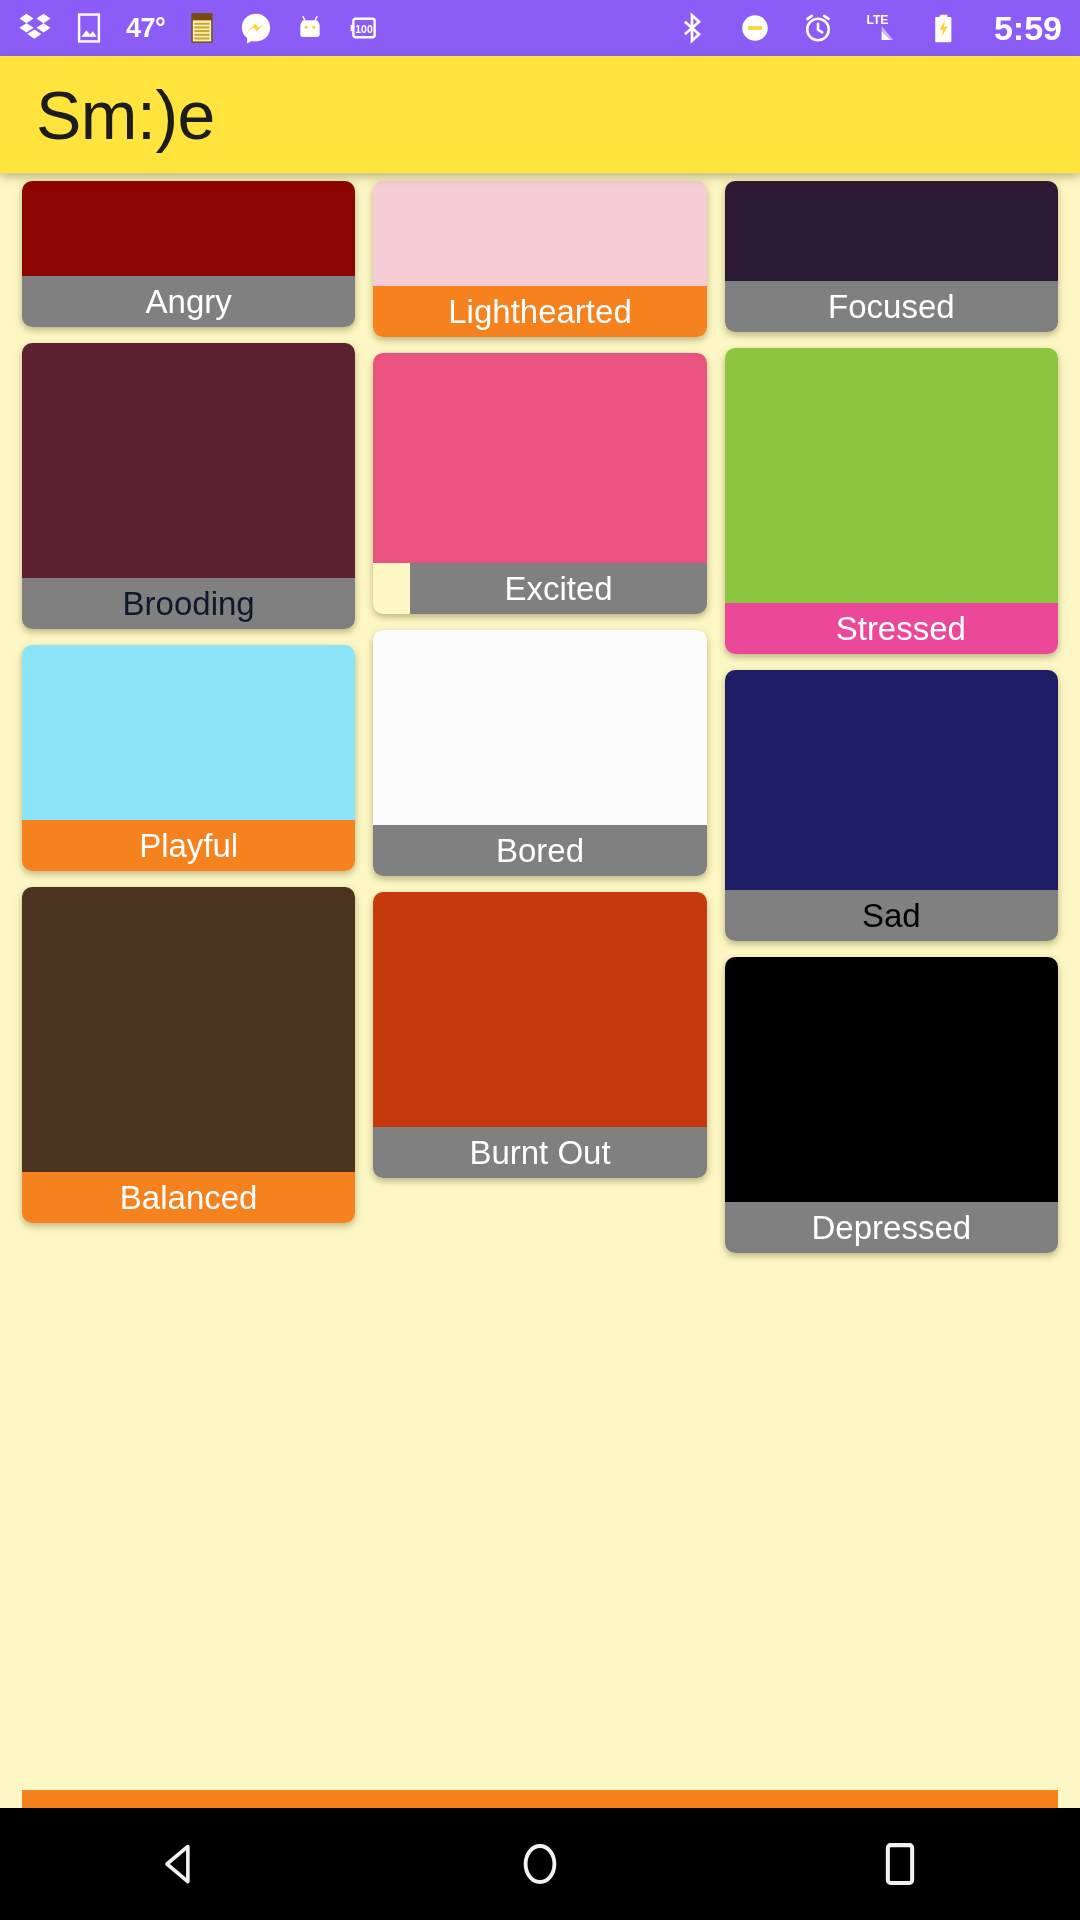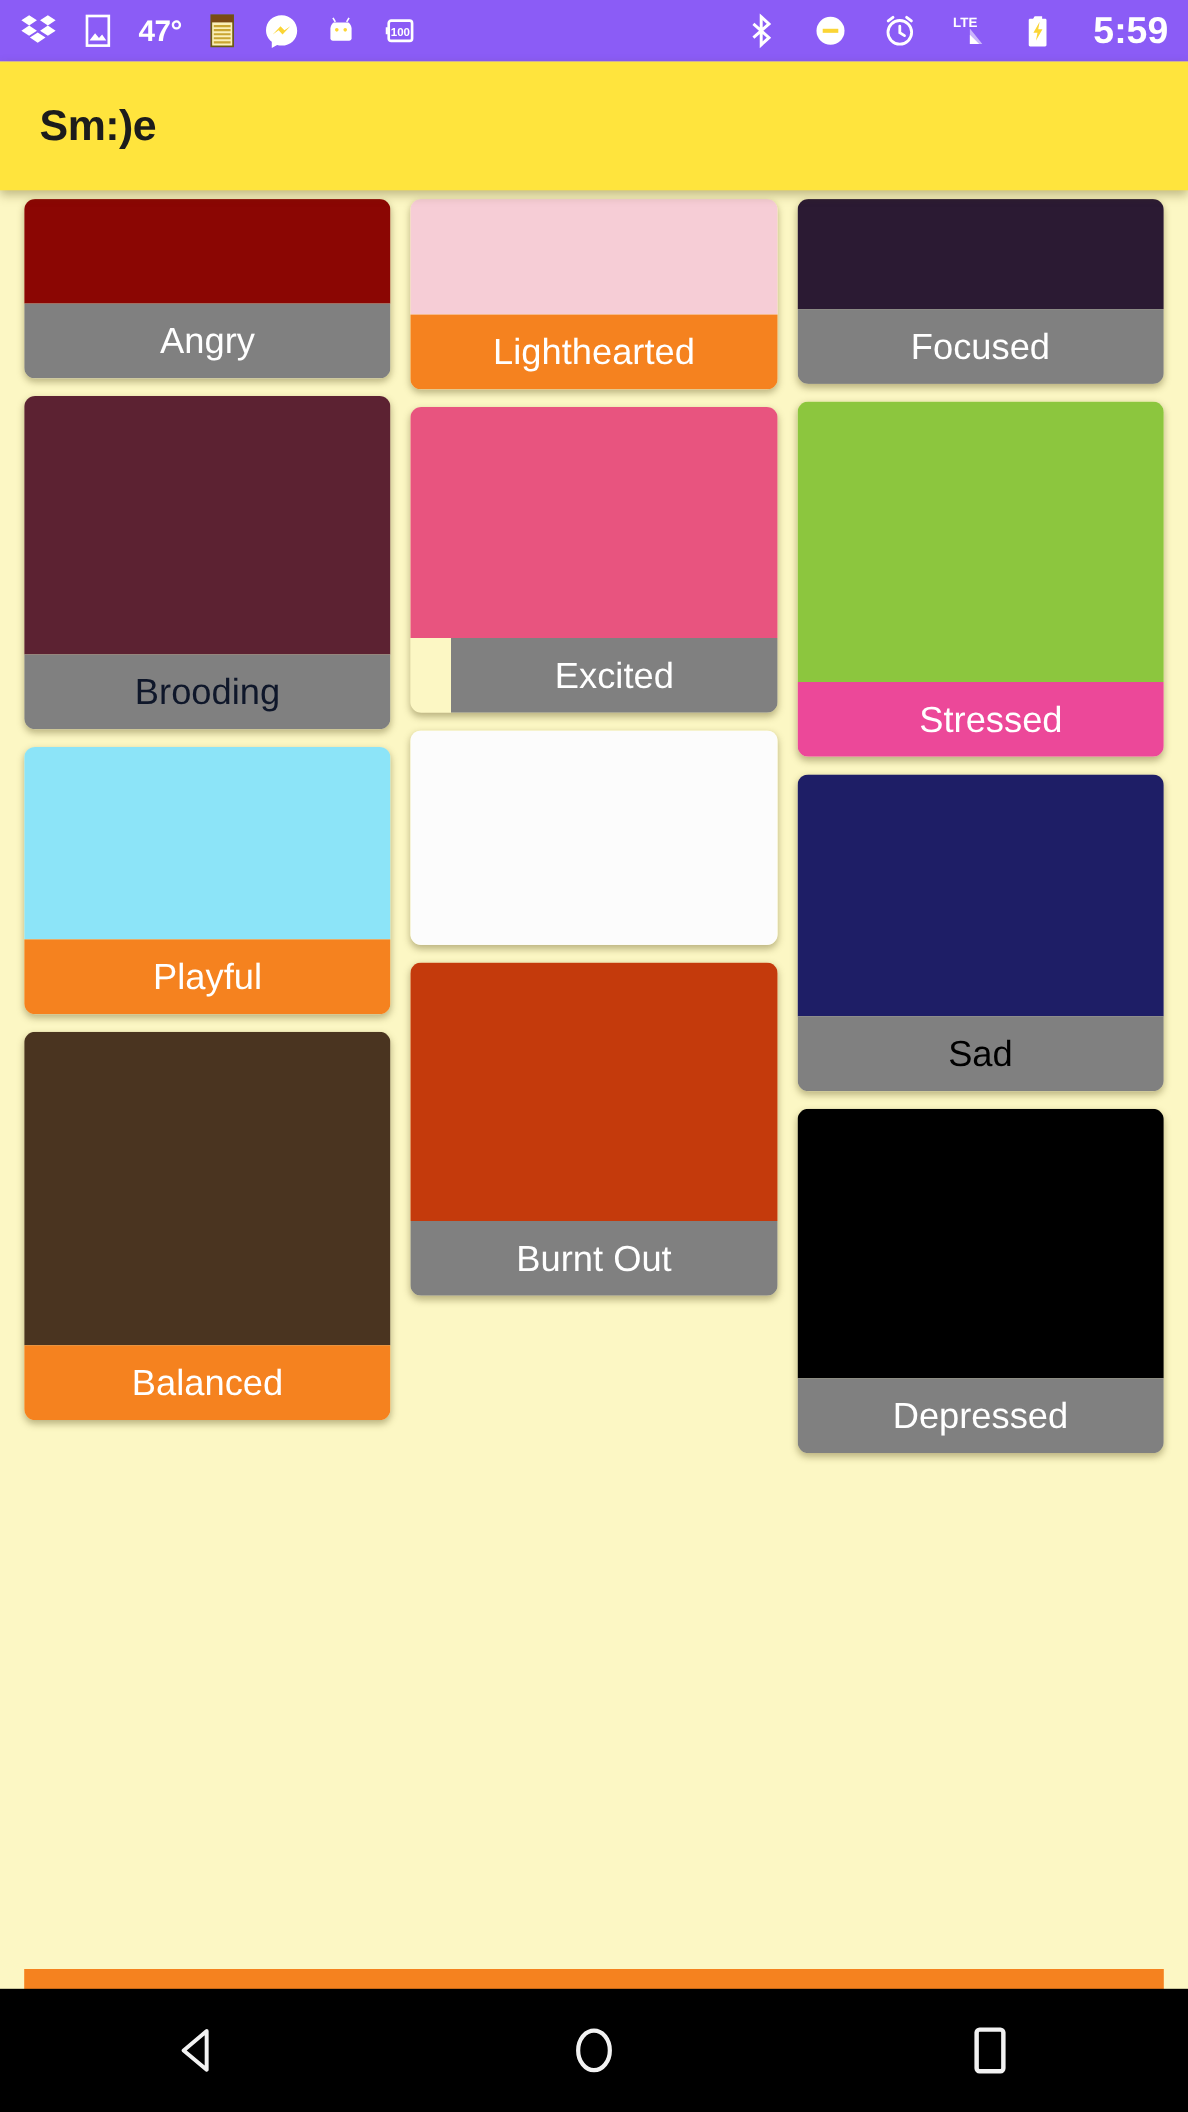--- a/index.html
+++ b/index.html
@@ -31,23 +31,23 @@
     height: 117px;
     background: #FFE43D;
     display: flex;
     align-items: center;
     padding: 0 36px;
     position: relative;
     z-index: 5;
     box-shadow: 0 4px 9px rgba(80,70,10,0.35);
   }
   .app-title {
-    font-size: 39px;
+    font-size: 68px;
     color: #1c1c1c;
-    font-weight: bold;
+    font-weight: normal;
     letter-spacing: -0.5px;
   }
 
   
   .content {
     position: relative;
     height: 1290px;
     padding: 0 22px;
   }
   .grid {
@@ -60,21 +60,21 @@
   .card {
     border-radius: 10px;
     overflow: hidden;
     margin-bottom: 16px;
     box-shadow: 0 3px 7px rgba(90,80,30,0.40);
     display: flex;
     flex-direction: column;
   }
   .swatch { width: 100%; }
   .cardlabel {
-    height: 68px;
+    height: 51px;
     display: flex;
     align-items: center;
     justify-content: center;
     color: #ffffff;
     font-size: 33px;
     white-space: nowrap;
   }
 
   
   .savewrap { padding: 0 22px; position: absolute; left: 0; right: 0; bottom: 12px; }
@@ -201,20 +201,21 @@
         <div class="card">
           <div class="swatch" style="background: rgb(246, 205, 214); height: 105px;"></div>
           <div class="cardlabel" style="background: rgb(245, 130, 31); color: rgb(255, 255, 255);">Lighthearted</div>
         </div>
         <div class="card">
           <div class="swatch" style="background: rgb(232, 84, 127); height: 210px;"></div>
           <div class="cardlabel" style="background: rgb(128, 128, 128); color: rgb(255, 255, 255); margin-left: 37px;">Excited</div>
         </div>
         <div class="card">
           <div class="swatch" style="background: rgb(252, 252, 252); height: 195px;"></div>
+          <div class="cardlabel" style="background: rgb(128, 128, 128); color: rgb(255, 255, 255);">Bored</div>
         </div>
         <div class="card">
           <div class="swatch" style="background: rgb(196, 58, 12); height: 235px;"></div>
           <div class="cardlabel" style="background: rgb(128, 128, 128); color: rgb(255, 255, 255);">Burnt Out</div>
         </div>
       </div>
       <div class="col">
         <div class="card">
           <div class="swatch" style="background: rgb(43, 26, 51); height: 100px;"></div>
           <div class="cardlabel" style="background: rgb(128, 128, 128); color: rgb(255, 255, 255);">Focused</div>

